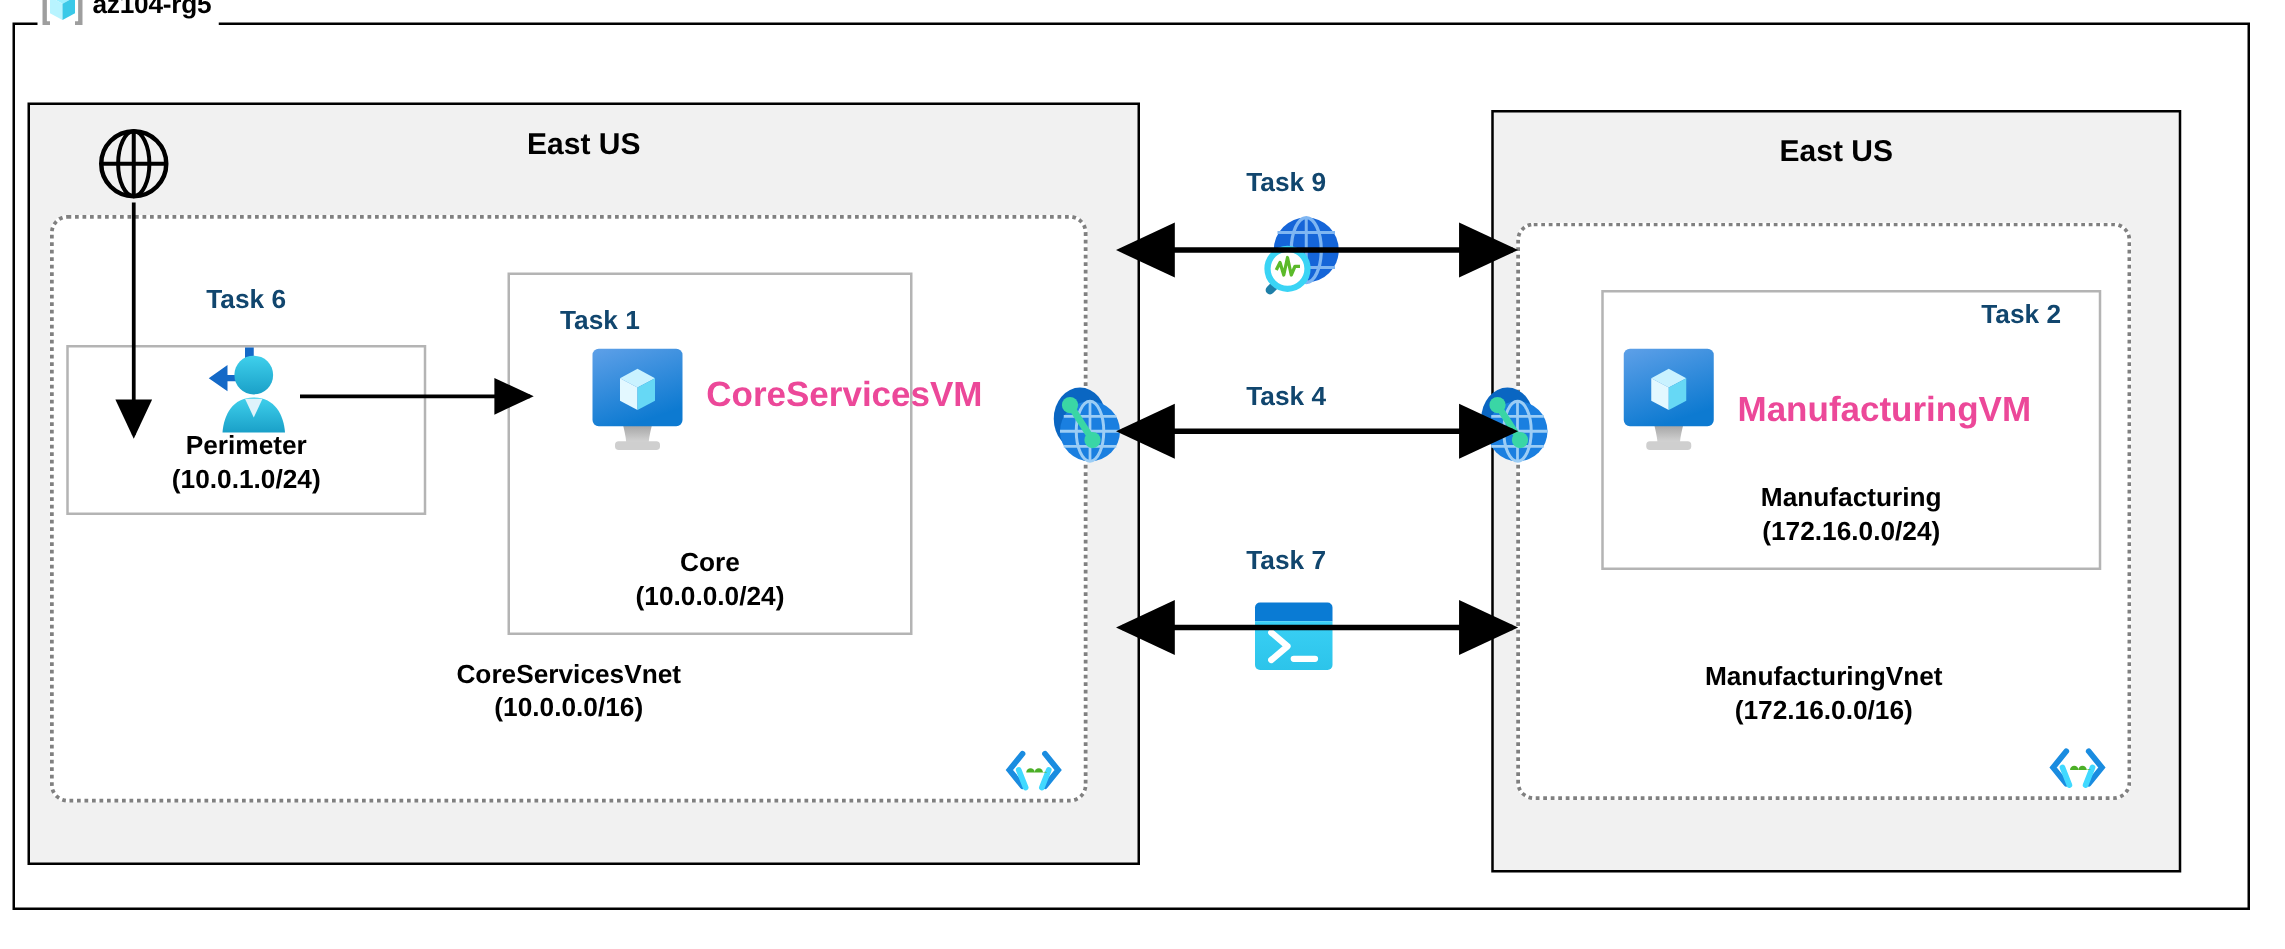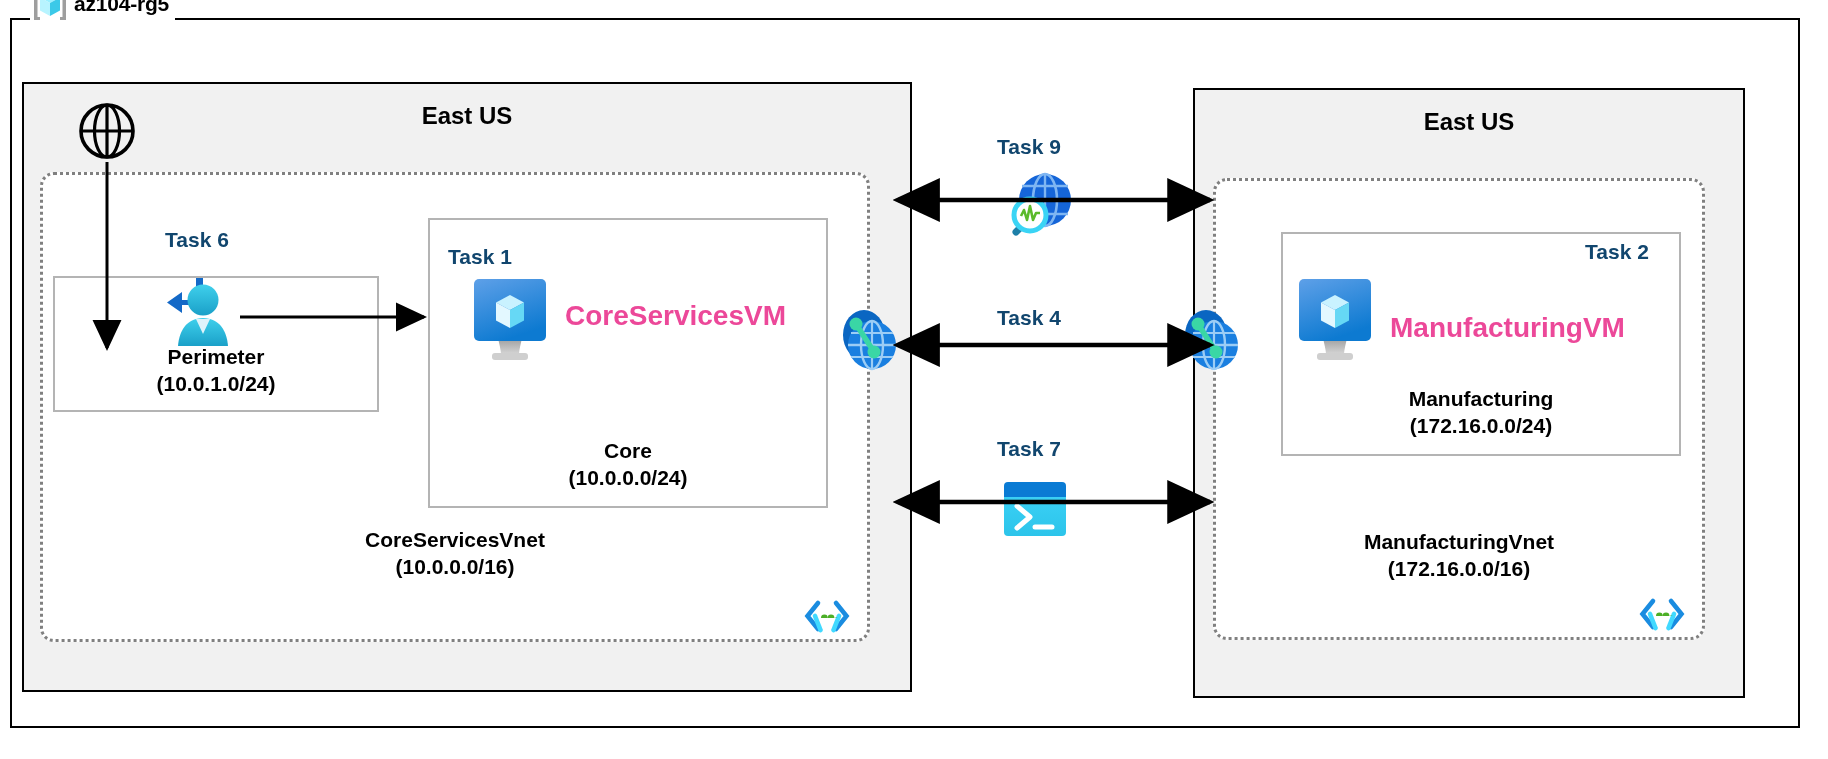--- a/index.html
+++ b/index.html
@@ -94,22 +94,22 @@
     right: 16px; bottom: 6px;
     width: 48px; height: 34px;
   }
 
   
   .subnet {
     position: absolute;
     border: 2px solid #b4b4b4;
     background: #ffffff;
   }
-  .subnet-perimeter { left: 53px;  top: 276px; width: 326px; height: 136px; }
-  .subnet-core      { left: 428px; top: 218px; width: 400px; height: 290px; }
+  .subnet-perimeter { left: 53px;  top: 276px; width: 288px; height: 136px; }
+  .subnet-core      { left: 406px; top: 218px; width: 324px; height: 290px; }
   .subnet-mfg       { left: 1281px; top: 232px; width: 400px; height: 224px; }
 
   .subnet-label {
     position: absolute;
     left: 0; right: 0;
     text-align: center;
     font-size: 21px;
     font-weight: bold;
     color: #000000;
     line-height: 1.32;

